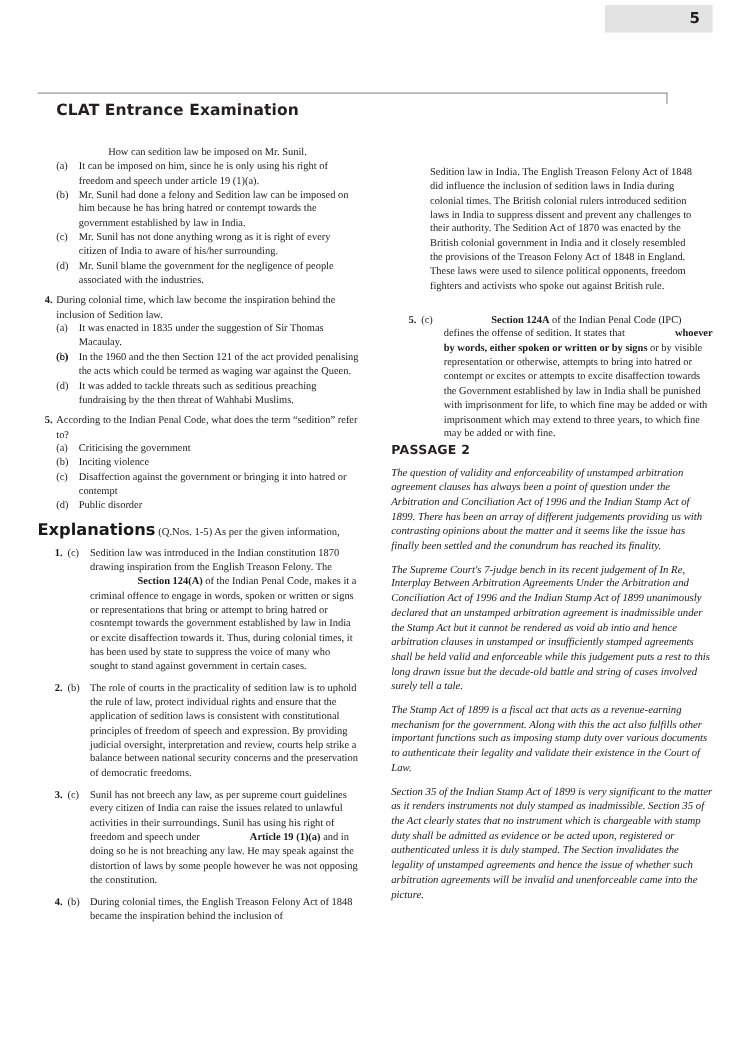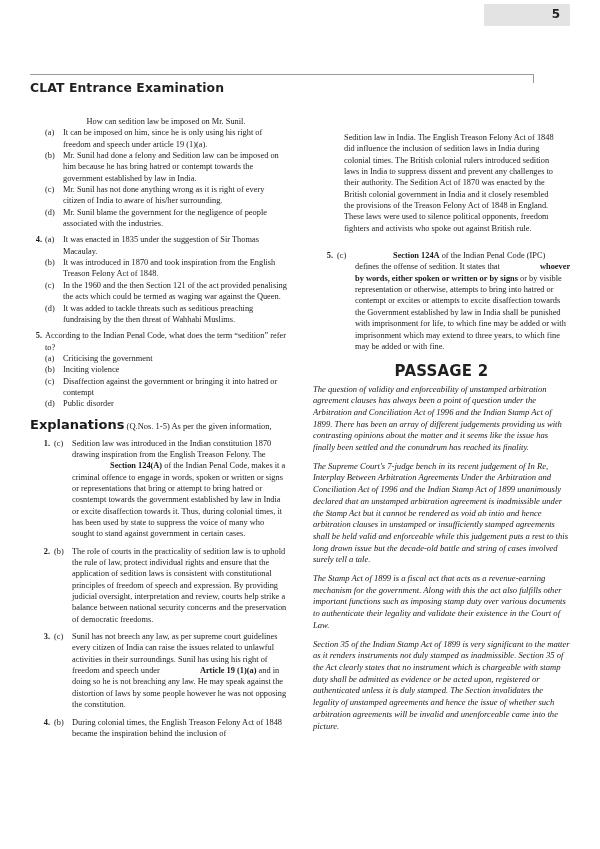--- a/index.html
+++ b/index.html
@@ -43,21 +43,21 @@
   .header-rule-drop {
     position: absolute;
     left: 503px;
     top: 0;
     width: 1px;
     height: 9px;
     background: #9a9a9a;
   }
   .header-title {
     position: absolute;
-    left: 0;
+    left: 15px;
     top: 6px;
     font-family: "DejaVu Sans", sans-serif;
     font-weight: bold;
     font-size: 12.4px;
     letter-spacing: 0.1px;
     color: #231f20;
     white-space: nowrap;
   }
   .page-number-box {
     position: absolute;
@@ -159,25 +159,24 @@
     text-align: left;
   }
 
   
   .cont {
     margin: 16px;
     padding-left: 15px;
   }
 
   .passage-title {
-    margin: 14px 0 6px 0;
-    text-align: center;
+    margin: 3px 0 6px 0;
     font-family: "DejaVu Sans", sans-serif;
     font-weight: bold;
-    font-size: 15px;
+    font-size: 10px;
     letter-spacing: 0.2px;
     color: #231f20;
   }
 
   .para {
     margin: 0 0 7px 0;
     font-size: 8.6px;
     line-height: 11.7px;
     font-style: italic;
   }
@@ -218,30 +217,30 @@
           <span>Mr. Sunil has not done anything wrong as it is right of every citizen of India to aware of his/her surrounding.</span>
         </div>
         <div class="opt">
           <span class="lbl">(d)</span>
           <span>Mr. Sunil blame the government for the negligence of people associated with the industries.</span>
         </div>
       </div>
 
       <div class="stem" style="margin-top:5px">
         <span class="num">4.</span>
+        <span>During colonial time, which law become the inspiration behind the inclusion of Sedition law.</span>
       </div>
 
       <div>
         <div class="opt">
           <span class="lbl">(a)</span>
           <span>It was enacted in 1835 under the suggestion of Sir Thomas Macaulay.</span>
         </div>
         <div class="opt">
           <span class="lbl">(b)</span>
-          <span>It was introduced in 1870 and took inspiration from the English Treason Felony Act of 1848.</span>
         </div>
         <div class="opt">
           <span class="lbl">(c)</span>
           <span>In the 1960 and the then Section 121 of the act provided penalising the acts which could be termed as waging war against the Queen.</span>
         </div>
         <div class="opt">
           <span class="lbl">(d)</span>
           <span>It was added to tackle threats such as seditious preaching fundraising by the then threat of Wahhabi Muslims.</span>
         </div>
       </div>

